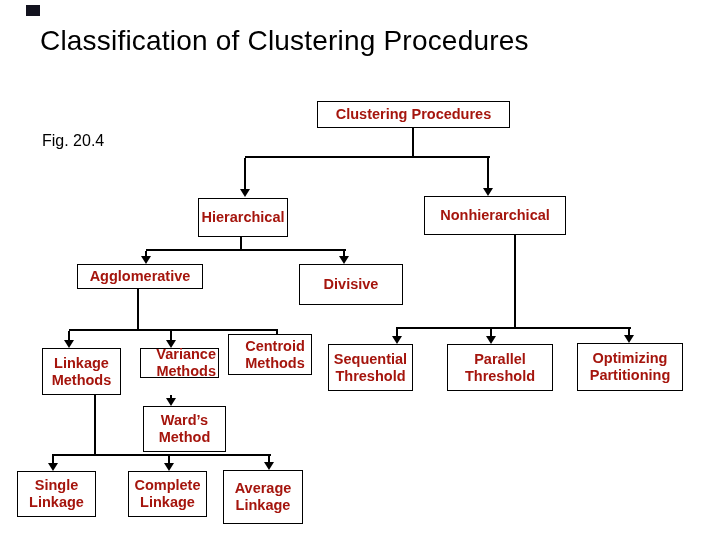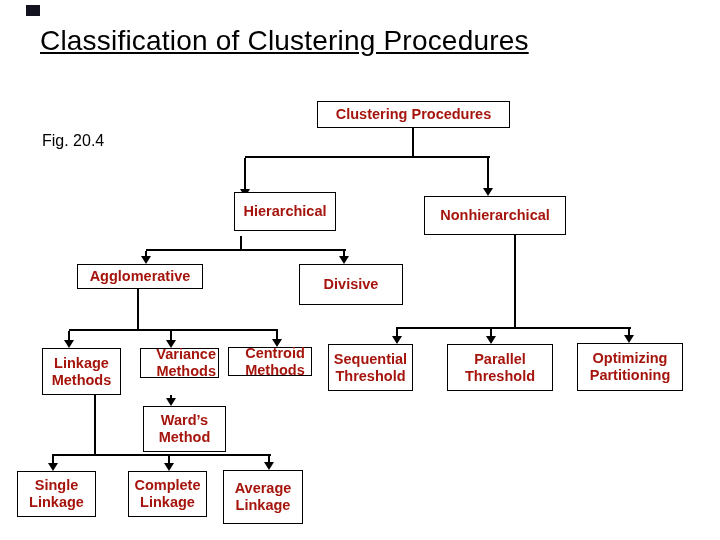--- a/index.html
+++ b/index.html
@@ -5,21 +5,21 @@
   html,body{margin:0;padding:0;background:#888;}
   #slide{
     position:relative;width:720px;height:540px;background:#ffffff;
     font-family:"Liberation Sans", sans-serif;overflow:hidden;
   }
   #corner-accent{
     position:absolute;left:26px;top:5px;width:14px;height:11px;background:#13131f;
   }
   #title{
     position:absolute;left:40px;top:25px;width:640px;
-    font-size:28px;color:#000;letter-spacing:0.2px;white-space:nowrap;text-decoration:underline;
+    font-size:28px;color:#000;letter-spacing:0.2px;white-space:nowrap;
   }
   #fig-label{
     position:absolute;left:42px;top:132px;font-size:16px;color:#000;
   }
   .node{
     position:absolute;background:#fff;border:1.5px solid #000;
     display:flex;align-items:center;justify-content:center;text-align:center;
     color:#a5150d;font-weight:bold;font-size:14.5px;line-height:17px;
     box-sizing:border-box;padding:1px 2px;
   }
@@ -28,27 +28,27 @@
   .arrow::before{
     content:"";position:absolute;left:4px;top:0;bottom:6px;width:2px;background:#000;
   }
   .arrow::after{
     content:"";position:absolute;left:0;bottom:0;width:0;height:0;
     border-left:5px solid transparent;border-right:5px solid transparent;
     border-top:8px solid #000;
   }
   
   #n-root       {left:317px;top:101px;width:193px;height:27px;}
-  #n-hier       {left:198px;top:192px;width:102px;height:39px;margin-left:36px;}
+  #n-hier       {left:198px;top:198px;width:90px;height:39px;}
   #n-nonhier    {left:424px;top:196px;width:142px;height:39px;}
   #n-agglo      {left:77px; top:264px;width:126px;height:25px;}
   #n-divisive   {left:299px;top:264px;width:104px;height:41px;}
   #n-linkage    {left:42px; top:348px;width:79px; height:47px;}
   #n-variance   {left:140px;top:348px;width:79px; height:30px;text-align:right;}
-  #n-centroid   {left:228px;top:347px;width:84px; height:29px;padding-left:12px;}
+  #n-centroid   {left:228px;top:334px;width:84px; height:41px;padding-left:12px;}
   #n-sequential {left:328px;top:344px;width:85px;height:47px;}
   #n-parallel   {left:447px;top:344px;width:106px;height:47px;}
   #n-optimizing {left:577px;top:343px;width:106px;height:48px;}
   #n-wards      {left:143px;top:406px;width:83px; height:46px;}
   #n-single     {left:17px; top:471px;width:79px; height:46px;}
   #n-complete   {left:128px;top:471px;width:79px; height:46px;}
   #n-average    {left:223px;top:470px;width:80px; height:54px;}
   
   #v-root   {left:412px;top:128px;width:2px;height:30px;}
   #h-l1     {left:245px;top:156px;width:245px;height:2px;}

